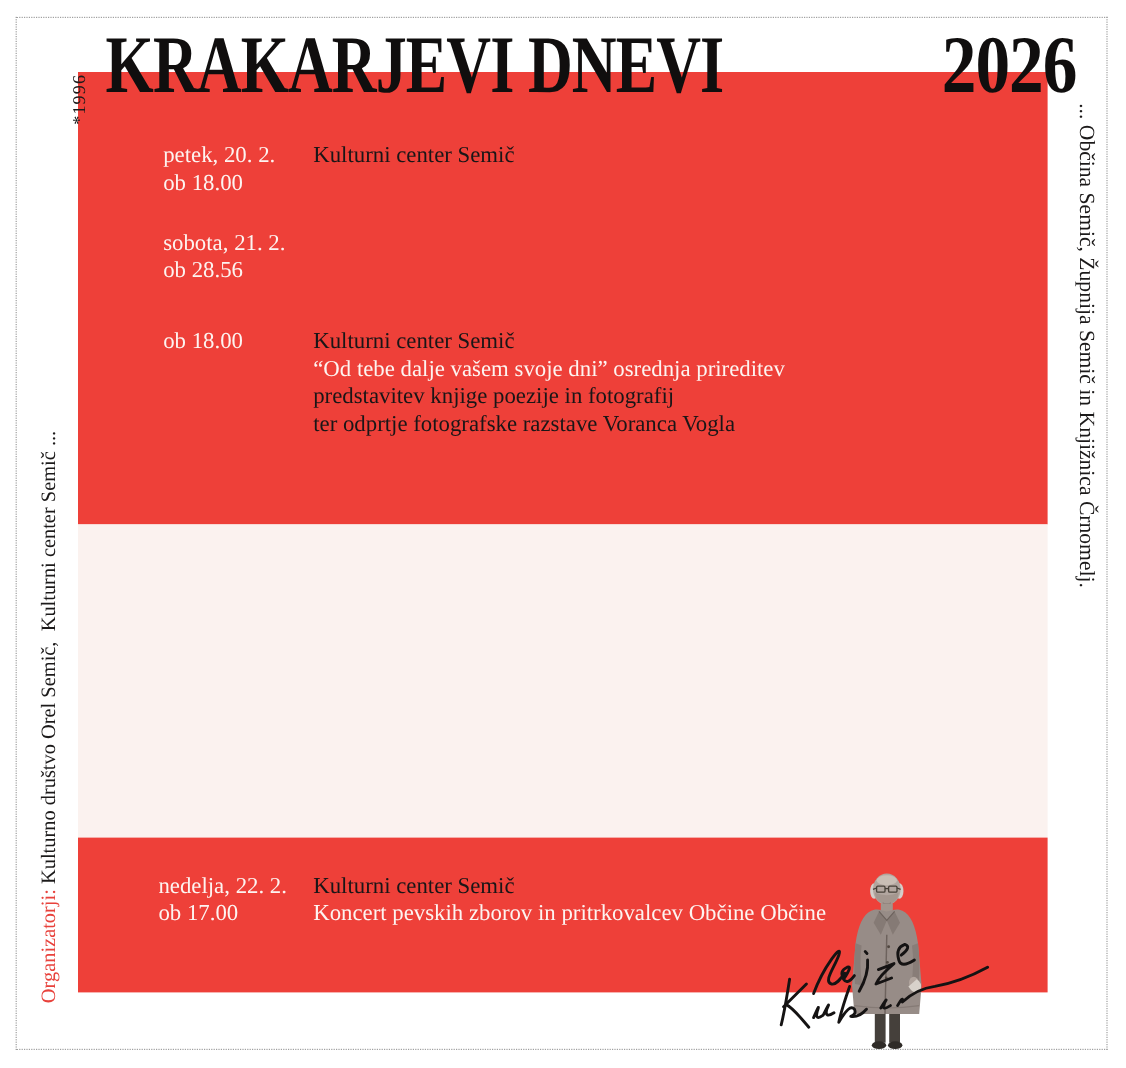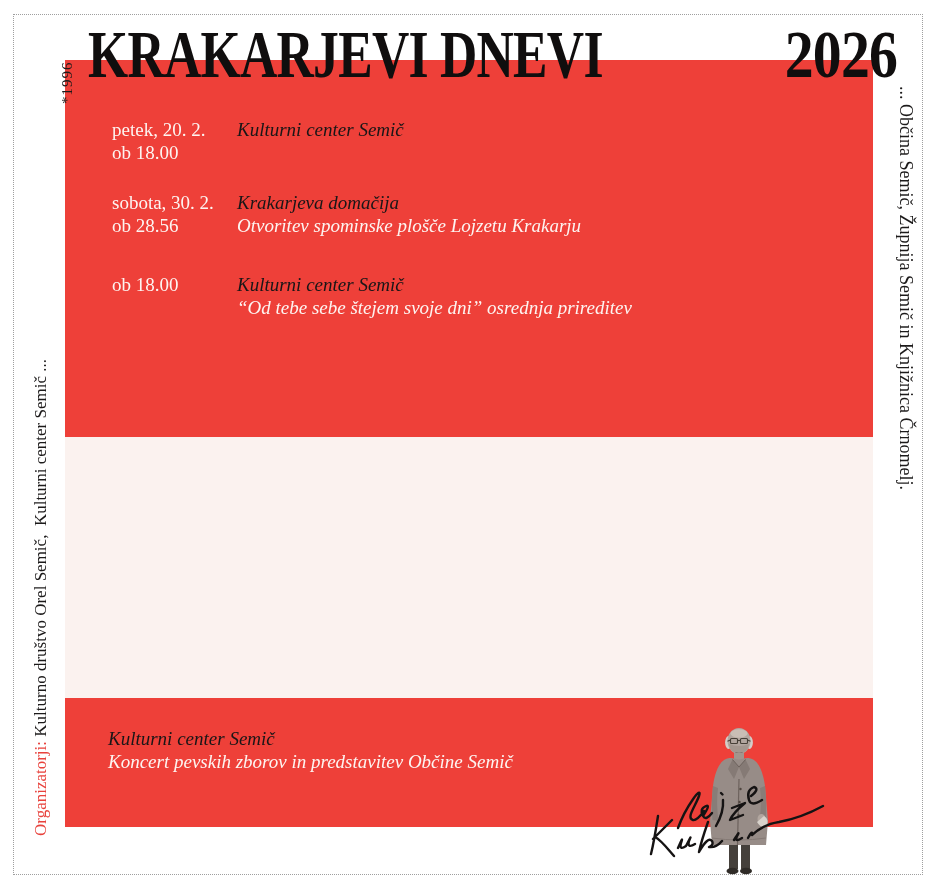--- a/index.html
+++ b/index.html
@@ -49,26 +49,26 @@
   }
   .v-left .org-label{color:var(--accent);}
   .v-left .org-rest{color:#1c1a1a;}
   .v-right{
     position:absolute;left:916px;top:86px;transform:rotate(90deg);
     transform-origin:0 0;font-size:18px;color:#1c1a1a;white-space:pre;z-index:6;
   }
 
   
   .sched{position:relative;padding:58px 35px 0 47px;font-size:19px;line-height:23px;}
-  .event{display:flex;align-items:flex-start;}
+  .event{display:flex;align-items:flex-start;margin-left:24px;}
   .event + .event{margin-top:0;}
   .ev1{margin-bottom:27px;}
   .ev2{margin-bottom:36px;}
   .col-date{width:125px;flex:none;color:var(--white-ink);}
-  .col-desc{flex:1;font-style:italic;}
+  .col-desc{flex:1;}
   .line{display:block;}
   .tone-light{color:var(--white-ink);}
   .tone-dark{color:var(--ink);}
 
   .sched-bottom{padding:29px 35px 0 43px;font-size:19px;line-height:23px;}
   .sched-bottom .col-date{width:129px;}
 
   
   .desc{position:relative;padding:39px 26px 0 47px;color:#2d2928;}
 
@@ -105,51 +105,53 @@
         <span class="line">petek, 20. 2.</span>
         <span class="line">ob 18.00</span>
       </div>
       <div class="col-desc indent">
         <span class="line tone-dark">Kulturni center Semič</span>
       </div>
     </div>
 
     <div class="event ev2">
       <div class="col-date">
-        <span class="line">sobota, 30. 2.</span>
+        <span class="line">sobota, 21. 2.</span>
         <span class="line">ob 28.56</span>
-      </div>
-      <div class="col-desc">
-        <span class="line tone-dark">Krakarjeva domačija</span>
-        <span class="line tone-light">Otvoritev spominske plošče Lojzetu Krakarju</span>
       </div>
     </div>
 
     <div class="event">
       <div class="col-date">
         <span class="line">ob 18.00</span>
       </div>
       <div class="col-desc">
         <span class="line tone-dark">Kulturni center Semič</span>
-        <span class="line tone-light">“Od tebe sebe štejem svoje dni” osrednja prireditev</span>
+        <span class="line tone-light">“Od tebe dalje vašem svoje dni” osrednja prireditev</span>
+        <span class="line tone-dark">predstavitev knjige poezije in fotografij</span>
+        <span class="line tone-dark">ter odprtje fotografske razstave Voranca Vogla</span>
       </div>
     </div>
   </div>
 
   <div class="block pink-mid desc" style="background:transparent;">
     
     
     
   </div>
 
   <div class="block red-bottom sched-bottom" style="background:transparent;">
     <div class="event">
+      <div class="col-date">
+        <span class="line tone-light">nedelja, 22. 2.</span>
+        <span class="line tone-light">ob 17.00</span>
+      </div>
       <div class="col-desc">
         <span class="line tone-dark">Kulturni center Semič</span>
-        <span class="line tone-light">Koncert pevskih zborov in predstavitev Občine Semič</span>
+        <span class="line tone-light">Koncert pevskih zborov in pritrkovalcev Občine Občine</span>
       </div>
     </div>
   </div>
 
   <svg class="photo" viewBox="0 0 80 150" aria-hidden="true">
     <g>
       <ellipse cx="29.5" cy="16.5" rx="3.4" ry="6.5" fill="#d4cec9"></ellipse>
       <ellipse cx="50.5" cy="16.5" rx="3.4" ry="6.5" fill="#d4cec9"></ellipse>
       <ellipse cx="40" cy="15" rx="11.5" ry="13" fill="#b2a69f"></ellipse>
       <ellipse cx="40" cy="7.5" rx="8.5" ry="4.2" fill="#c9beb5"></ellipse>

